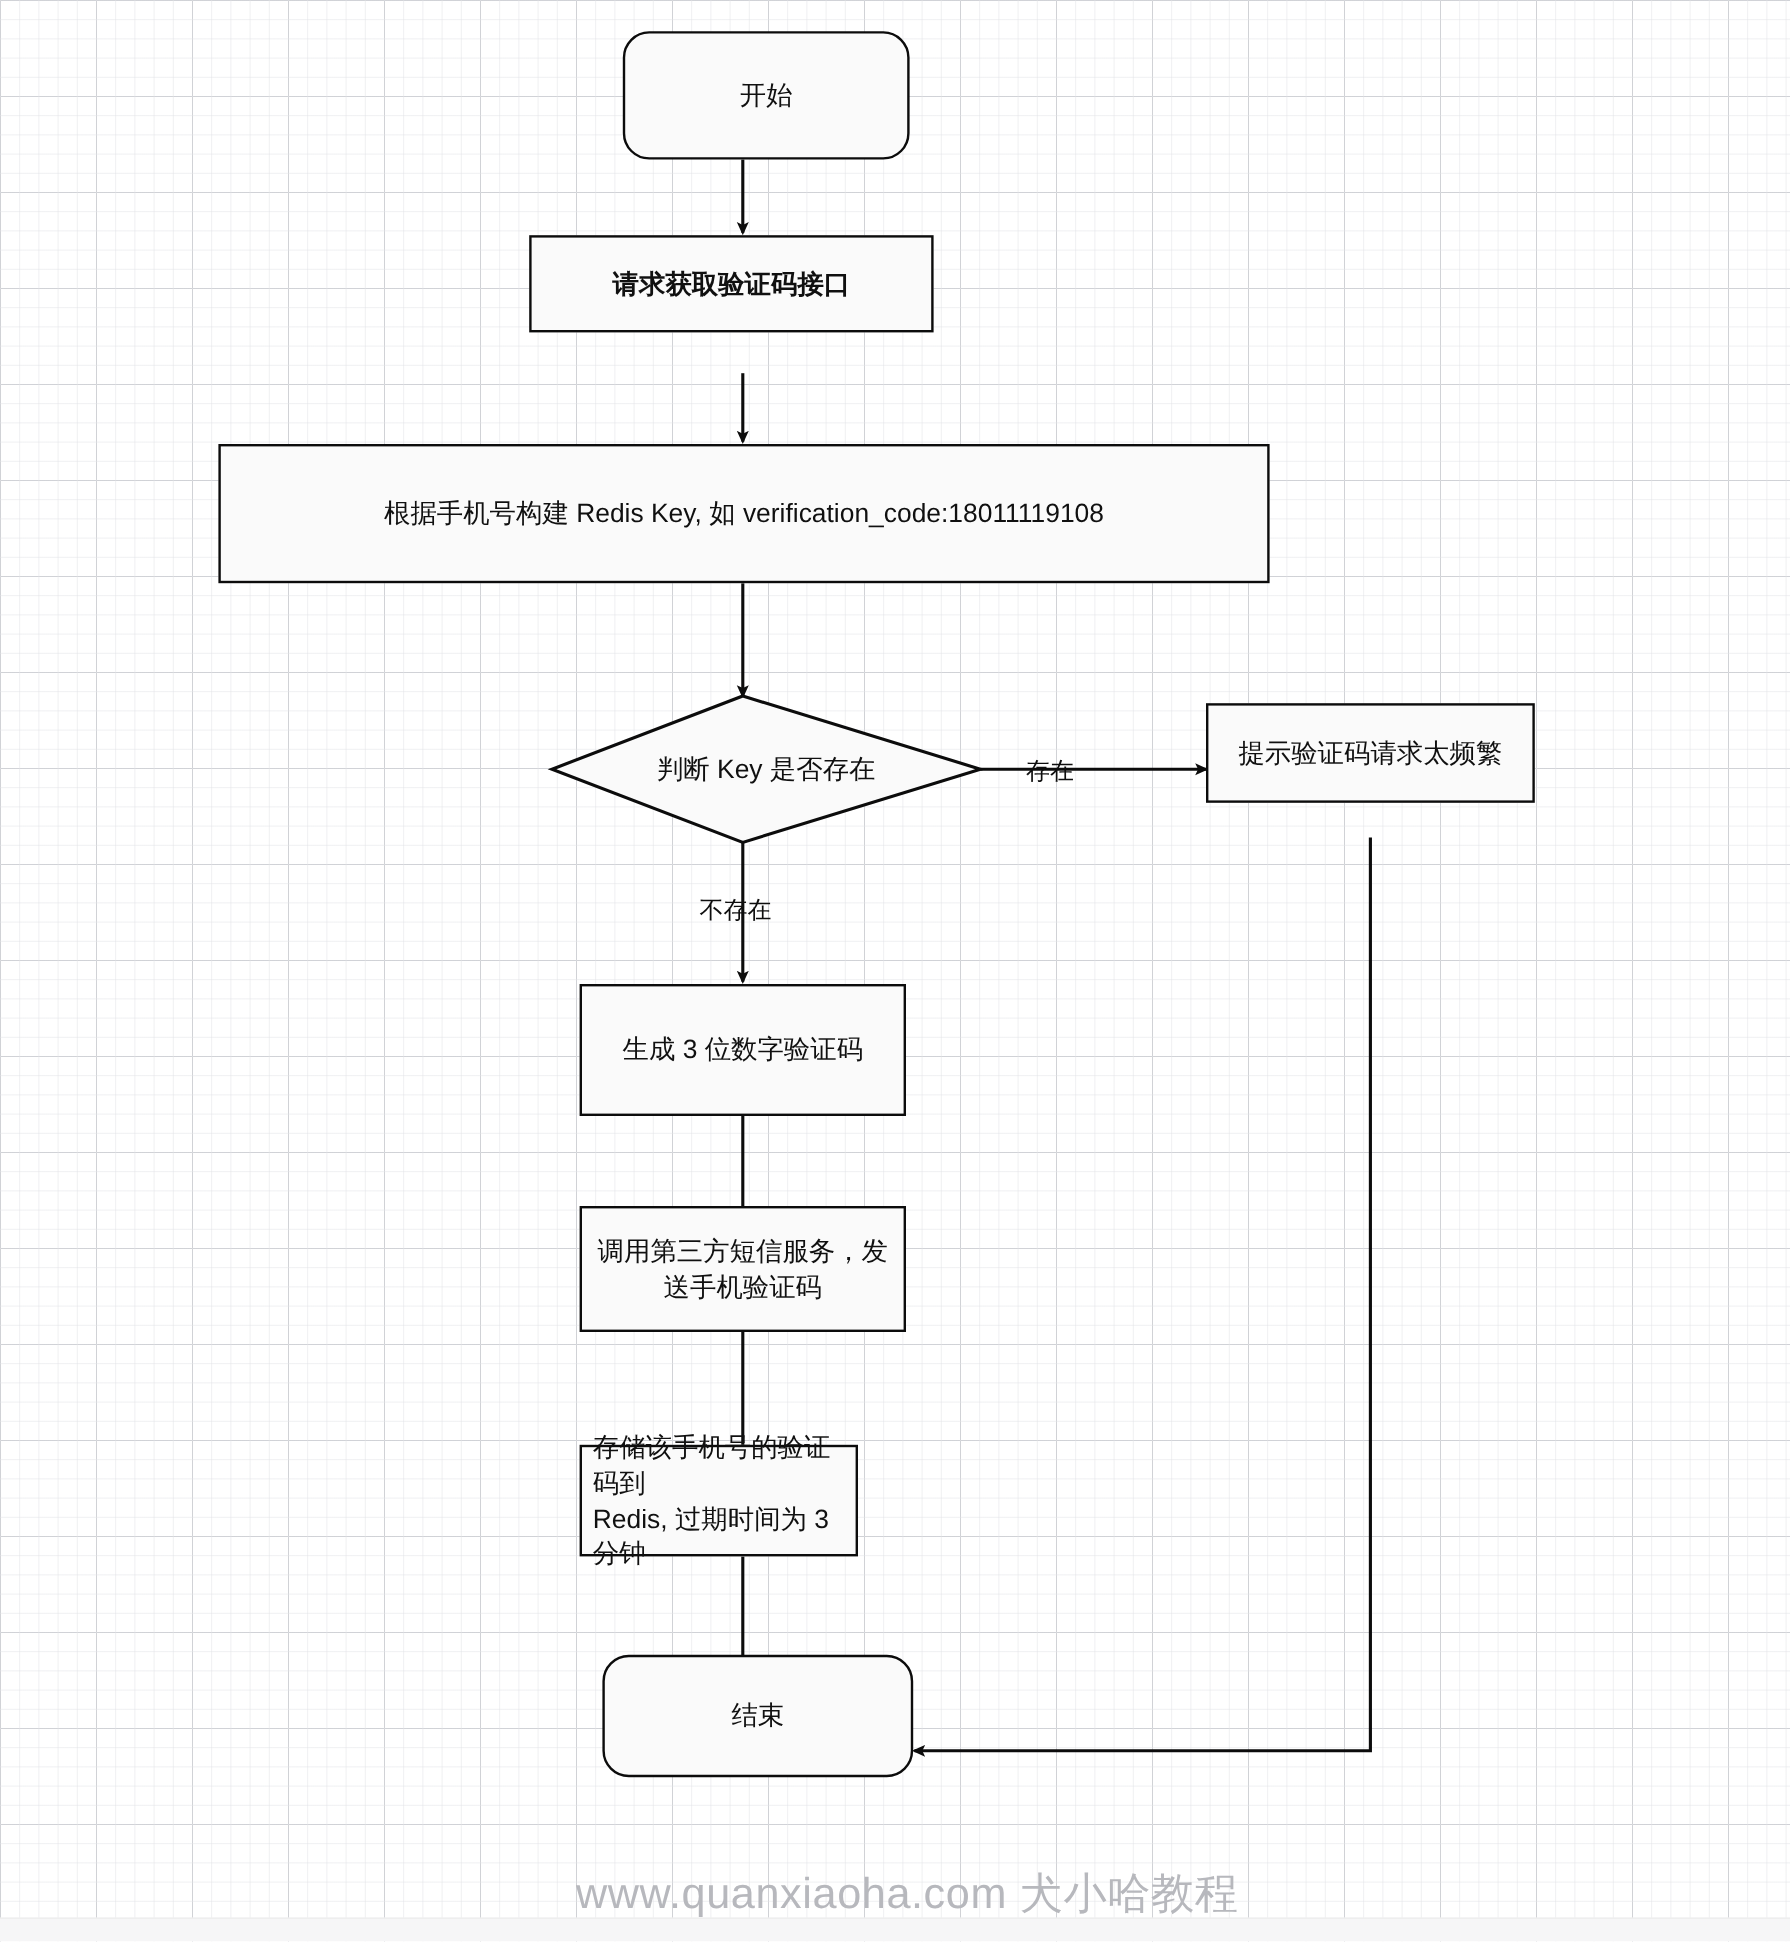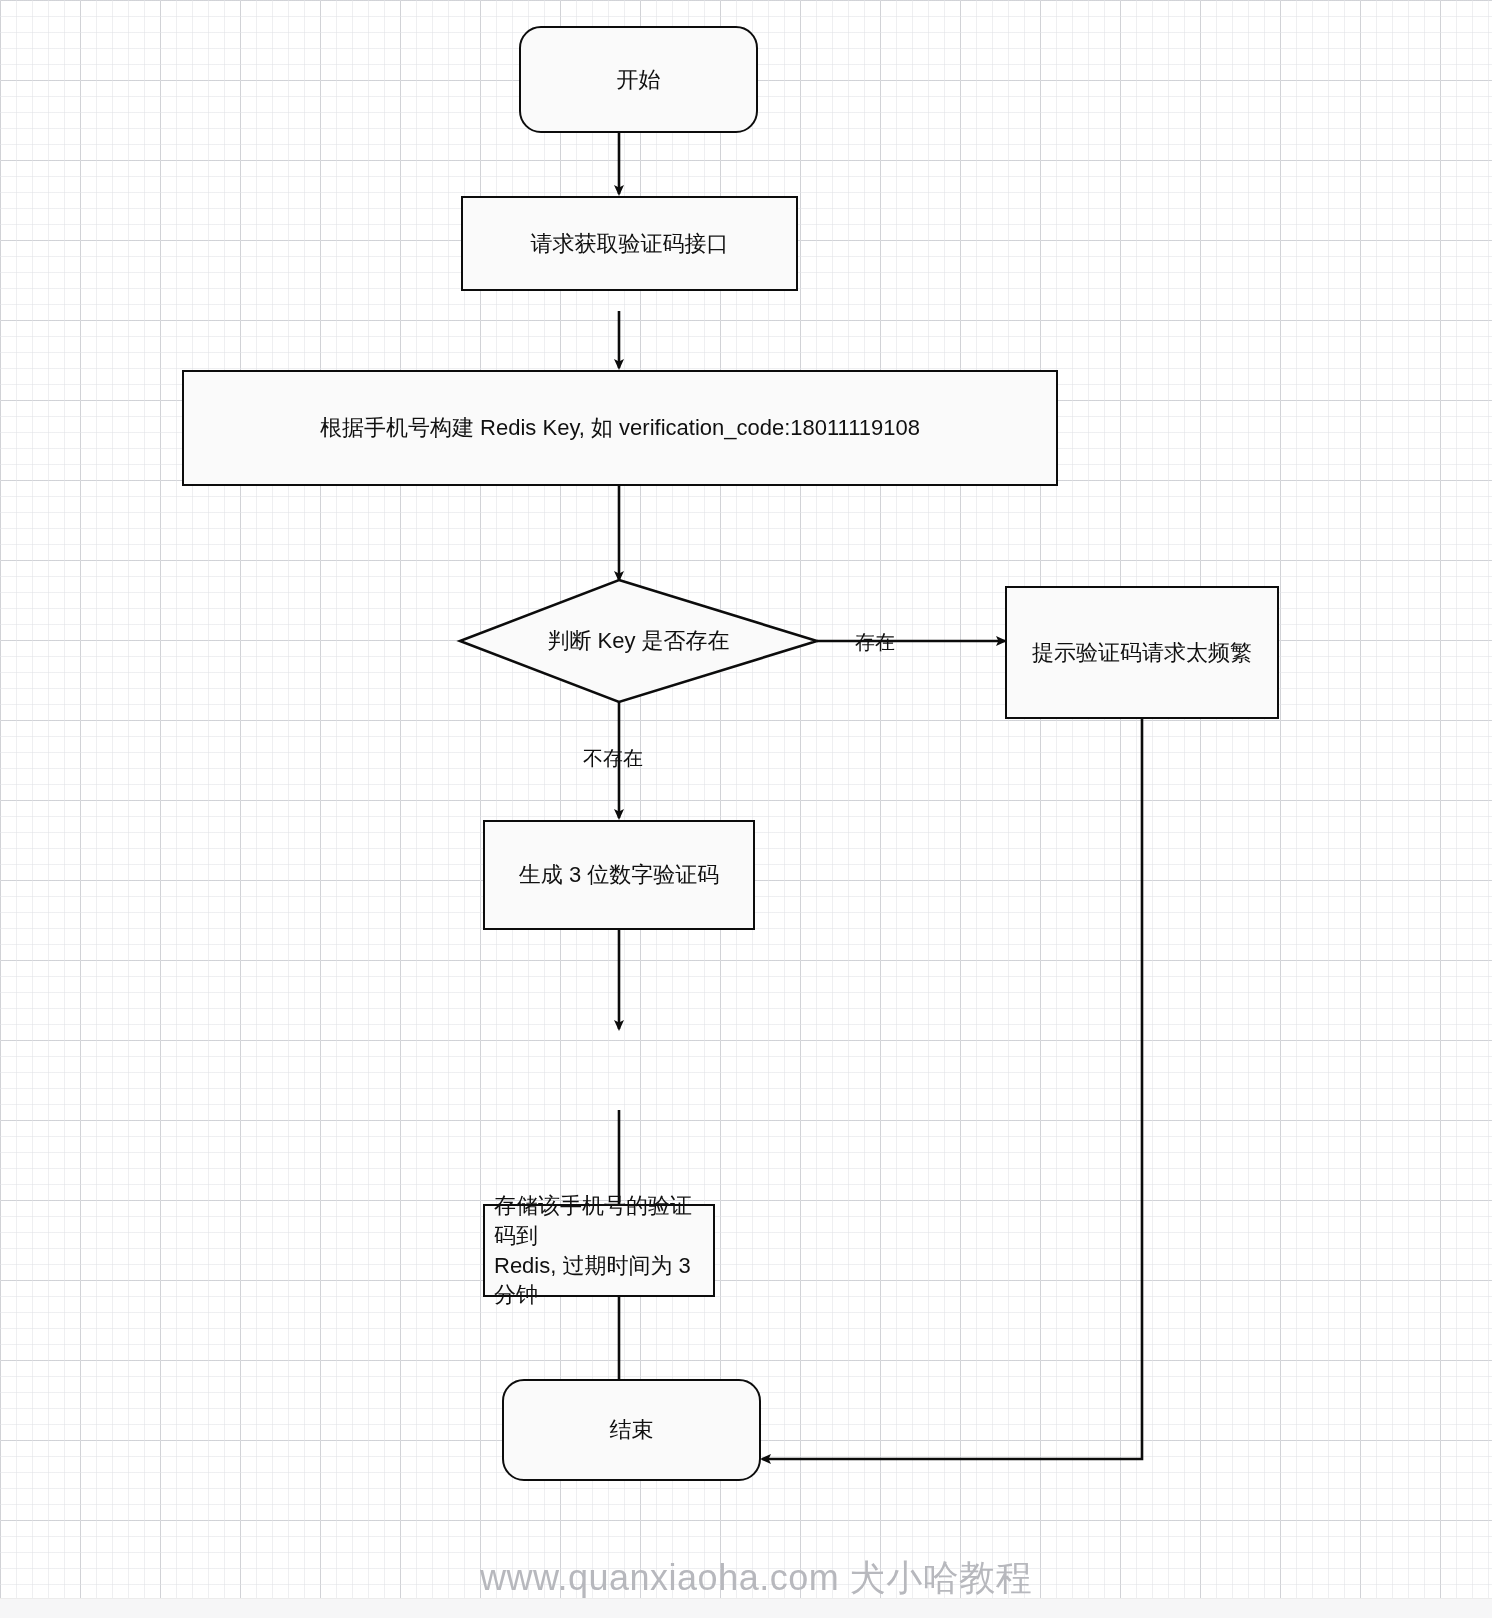--- a/index.html
+++ b/index.html
@@ -131,32 +131,34 @@
 
     <line x1="619" y1="1297" x2="619" y2="1419" stroke="#0c0c0c" stroke-width="2.6" marker-end="url(#arrow)"></line>
 
     <polyline points="1142,698 1142,1459 762,1459" fill="none" stroke="#0c0c0c" stroke-width="2.6" marker-end="url(#arrow)"></polyline>
 
     <polygon points="619,580 817,641 619,702 460,641" fill="#fafafa" stroke="#0c0c0c" stroke-width="2.6"></polygon>
   </svg>
 
   <div class="node rounded" style="left:519px; top:26px; width:239px; height:107px;">开始</div>
 
-  <div class="node" style="left:461px; top:196px; width:337px; height:95px;">请求获取验证码接口</div>
+  <div class="node" style="left:441px; top:196px; width:337px; height:81px;font-weight:bold;">请求获取验证码接口</div>
 
   <div class="node" style="left:182px; top:370px; width:876px; height:116px;">根据手机号构建 Redis Key, 如 verification_code:18011119108</div>
 
   <div class="diamond-wrap" style="left:460px; top:580px; width:357px; height:122px;">
     <div class="diamond-label">判断 Key 是否存在</div>
   </div>
 
-  <div class="node" style="left:1005px; top:586px; width:274px; height:133px;">提示验证码请求太频繁</div>
+  <div class="node" style="left:1005px; top:586px; width:274px; height:83px;">提示验证码请求太频繁</div>
 
   <div class="node" style="left:483px; top:820px; width:272px; height:110px;">生成 3 位数字验证码</div>
 
+  <div class="node" style="left:483px; top:1005px; width:272px; height:105px;">调用第三方短信服务，发
+送手机验证码</div>
 
   <div class="node left-align" style="left:483px; top:1204px; width:232px; height:93px;">存储该手机号的验证码到
 Redis, 过期时间为 3 分钟</div>
 
   <div class="node rounded" style="left:502px; top:1379px; width:259px; height:102px;">结束</div>
 
   <div class="edge-label" style="left:855px; top:629px;">存在</div>
 
   <div class="edge-label" style="left:583px; top:745px;">不存在</div>
 

